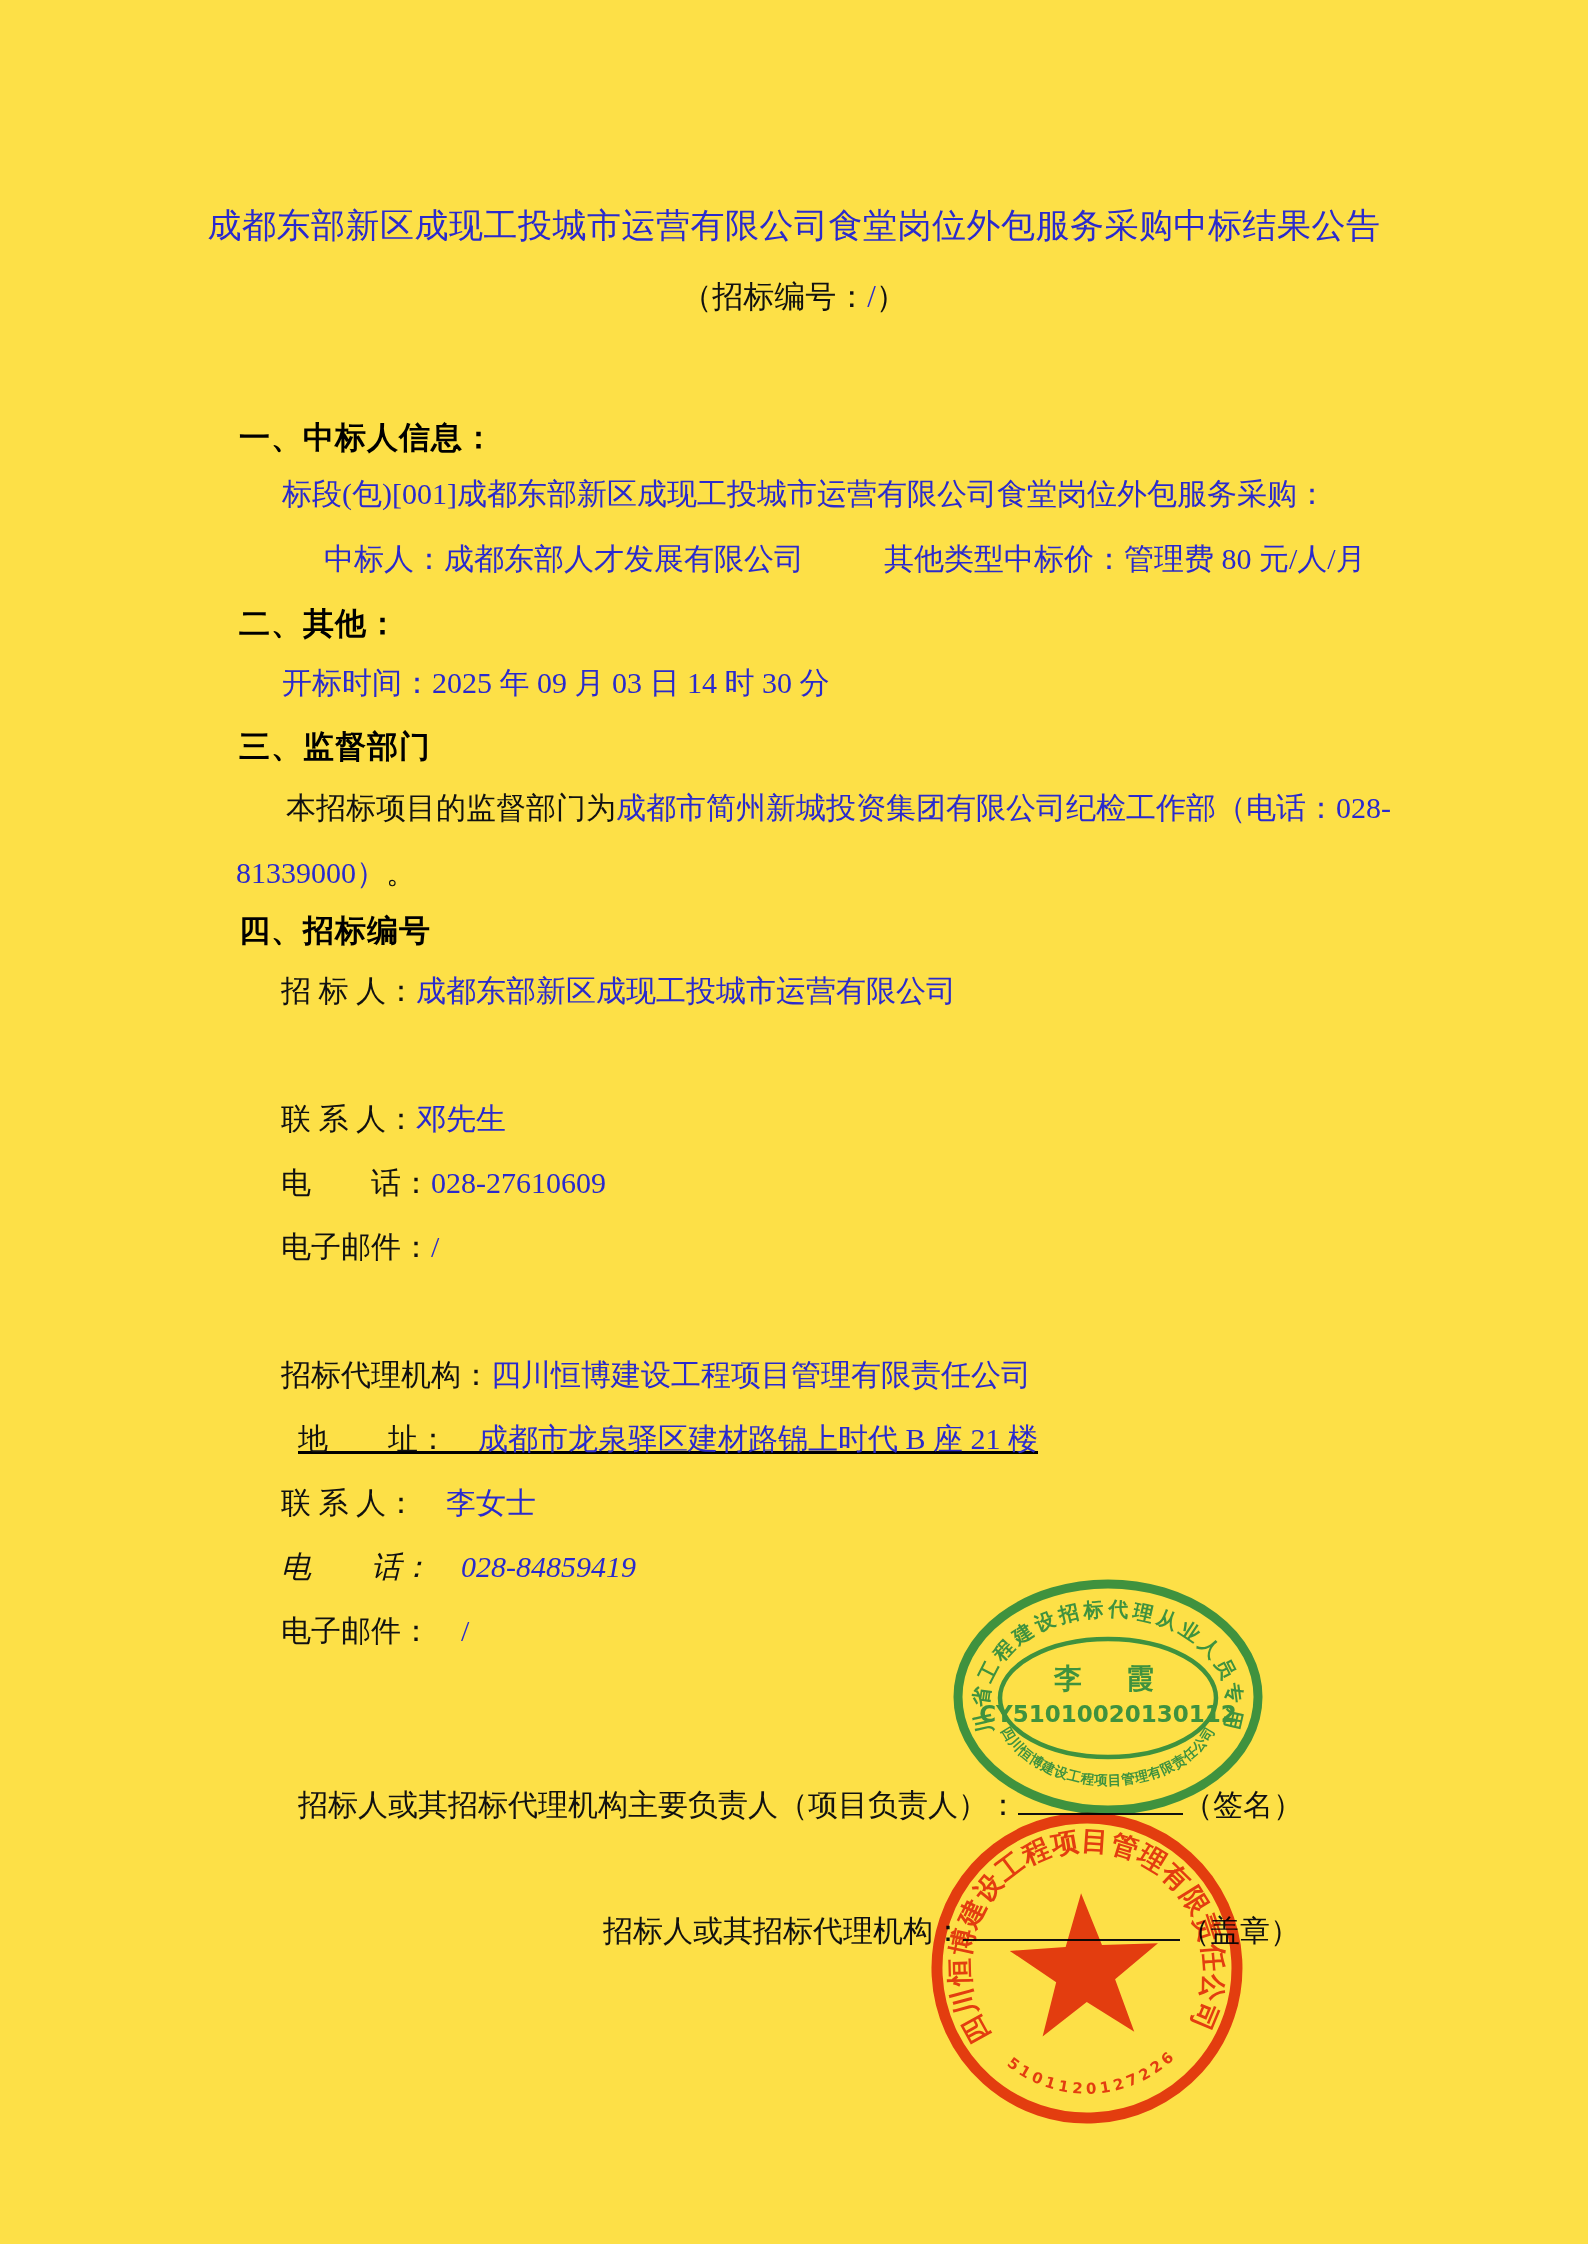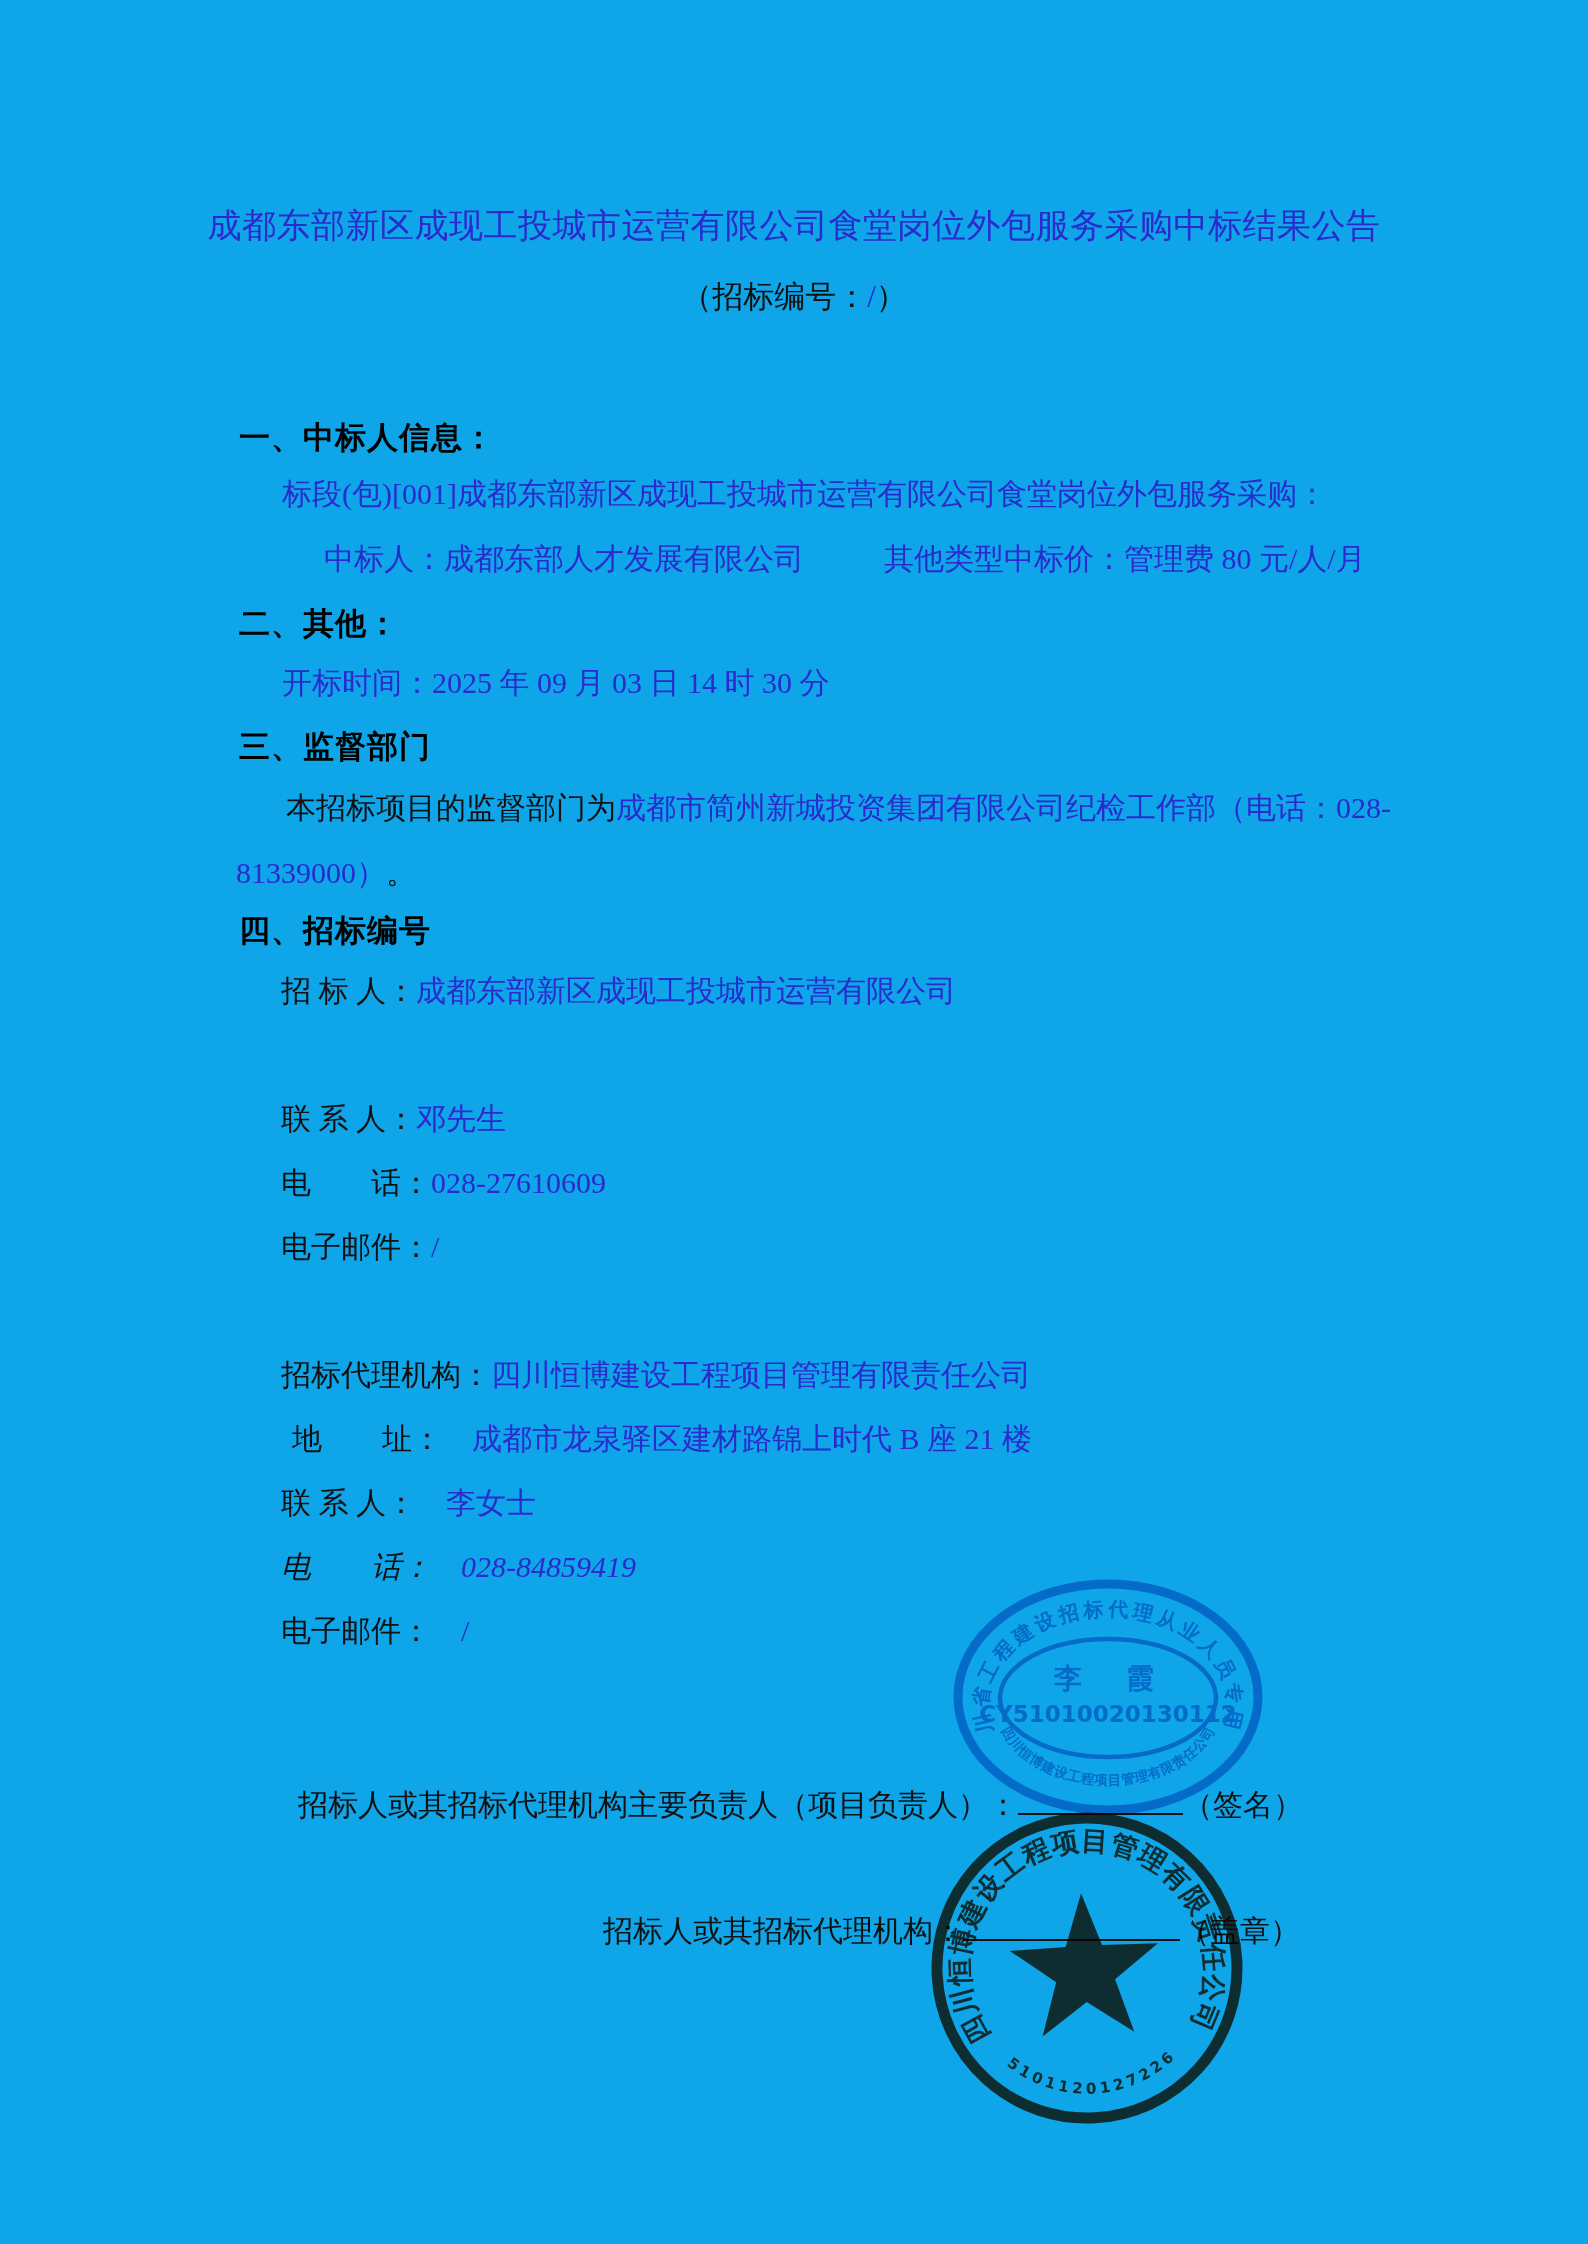--- a/index.html
+++ b/index.html
@@ -1,19 +1,19 @@
 <!DOCTYPE html>
 <html><head>
 <meta charset="utf-8">
 <style>
   html,body{margin:0;padding:0;background:#888;}
   .page{
     position:relative;
     width:1588px;height:2244px;
-    background:#0ea5e9;
+    background:#fde047;
     margin:0 auto;
     overflow:hidden;
     font-family:"Liberation Serif","DejaVu Serif",serif;
     color:#000;
   }
   .abs{position:absolute;white-space:pre;line-height:1.15;}
   .blue{color:#2a2acd;}
   .black{color:#111;}
   .title{
     left:0;right:0;top:206px;text-align:center;
@@ -57,21 +57,21 @@
   <div class="abs body-line" style="left:236px;top:856px;"><span class="blue">81339000）</span><span class="black">。</span></div>
 
   <div class="abs heading" style="left:239px;top:913px;">四、招标编号</div>
 
   <div class="abs body-line" style="left:281px;top:974px;"><span class="black">招 标 人：</span><span class="blue">成都东部新区成现工投城市运营有限公司</span></div>
   <div class="abs body-line" style="left:281px;top:1102px;"><span class="black">联 系 人：</span><span class="blue">邓先生</span></div>
   <div class="abs body-line" style="left:281px;top:1166px;"><span class="black">电　　话：</span><span class="blue">028-27610609</span></div>
   <div class="abs body-line" style="left:281px;top:1230px;"><span class="black">电子邮件：</span><span class="blue">/</span></div>
 
   <div class="abs body-line" style="left:281px;top:1358px;"><span class="black">招标代理机构：</span><span class="blue">四川恒博建设工程项目管理有限责任公司</span></div>
-  <div class="abs body-line" style="left:292px;top:1422px;"><span class="black">地　　址：</span><span class="blue">　成都市龙泉驿区建材路锦上时代 B 座 21 楼</span></div>
+  <div class="abs body-line" style="left:298px;top:1422px;text-decoration:underline;"><span class="black">地　　址：</span><span class="blue">　成都市龙泉驿区建材路锦上时代 B 座 21 楼</span></div>
   <div class="abs body-line" style="left:281px;top:1486px;"><span class="black">联 系 人：</span><span class="blue">　李女士</span></div>
   <div class="abs body-line" style="left:281px;top:1550px;font-style:italic;"><span class="black">电　　话：</span><span class="blue">　028-84859419</span></div>
   <div class="abs body-line" style="left:281px;top:1614px;"><span class="black">电子邮件：</span><span class="blue">　/</span></div>
 
   <div class="abs body-line" style="left:603px;top:1914px;"><span class="black">招标人或其招标代理机构：</span><span class="uline" style="width:217px;"></span><span class="black">（盖章）</span></div>
 
   <div class="abs body-line" style="left:298px;top:1788px;"><span class="black">招标人或其招标代理机构主要负责人（项目负责人）：</span><span class="uline" style="width:165px;"></span><span class="black">（签名）</span></div>
 
   <div class="stamp" style="left:948px;top:1576px;opacity:0.92;">
     <svg width="320" height="244" viewBox="0 0 320 244">

